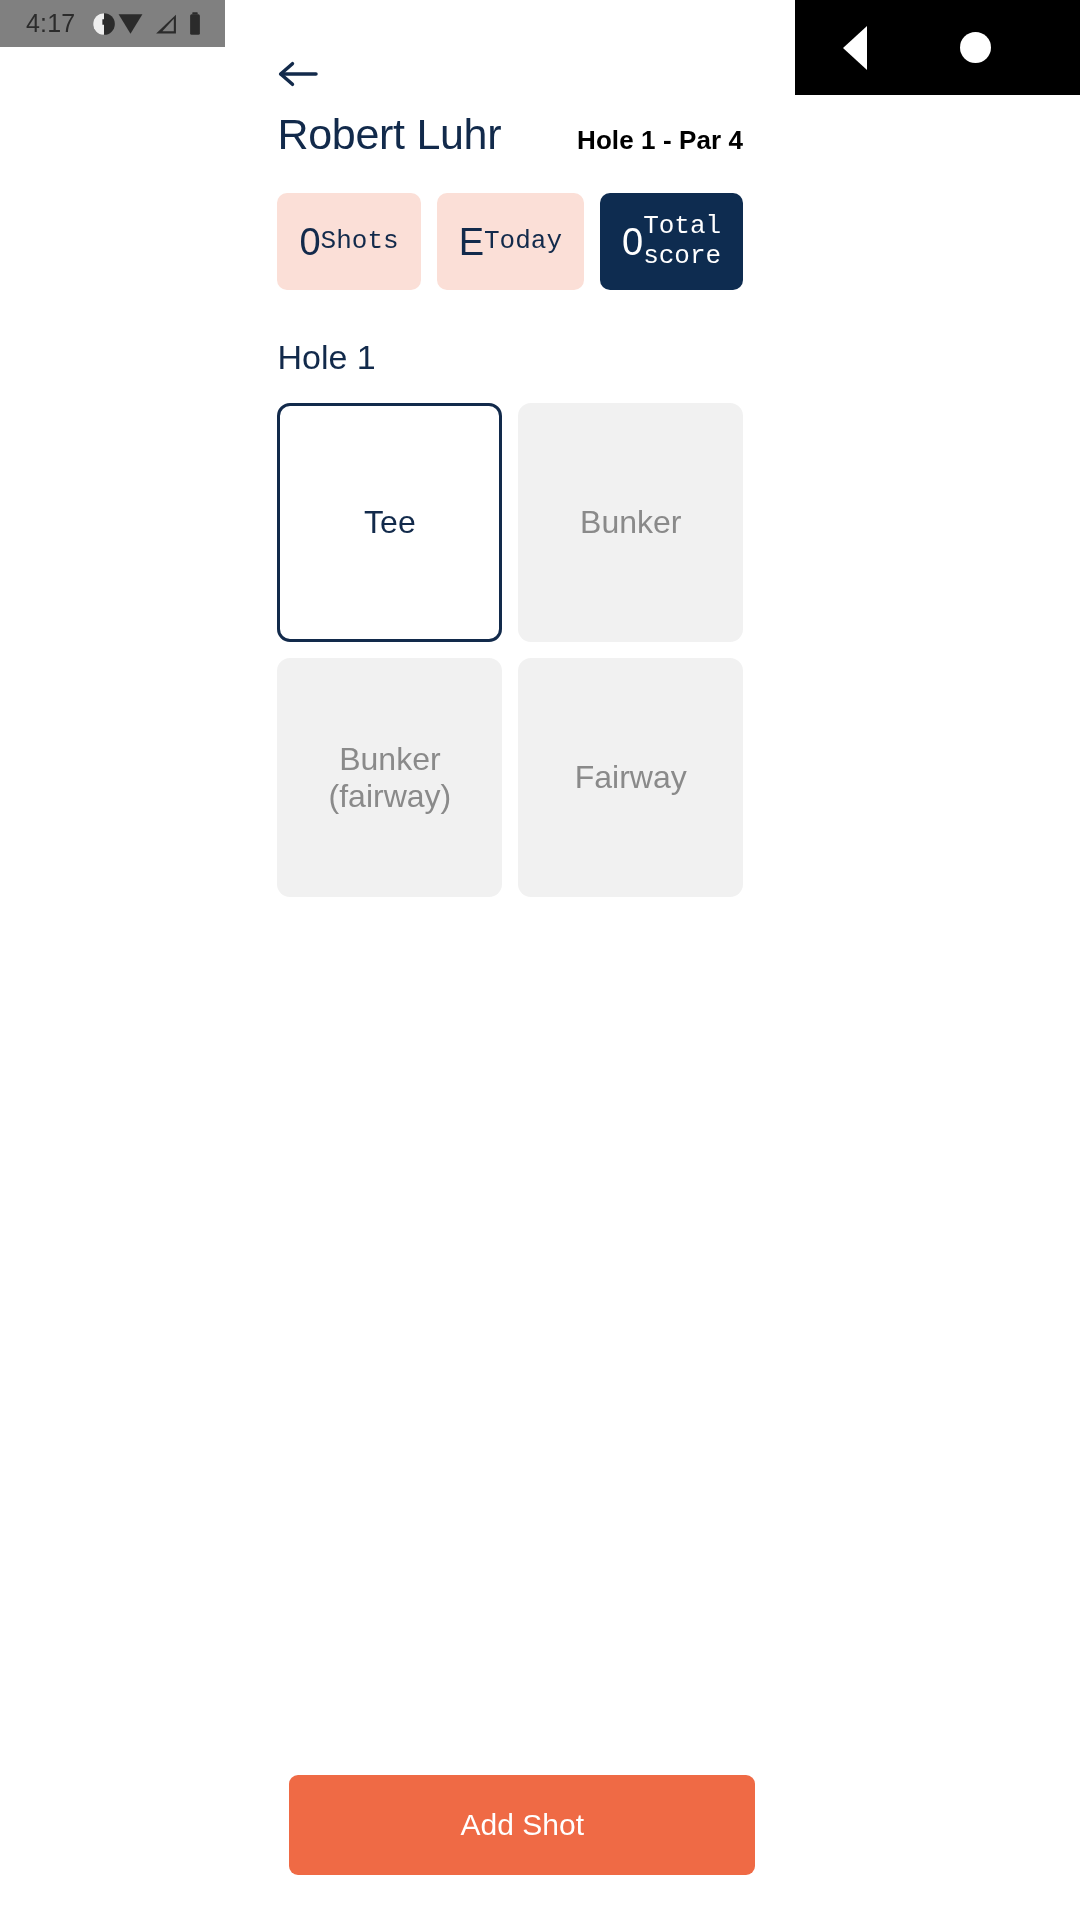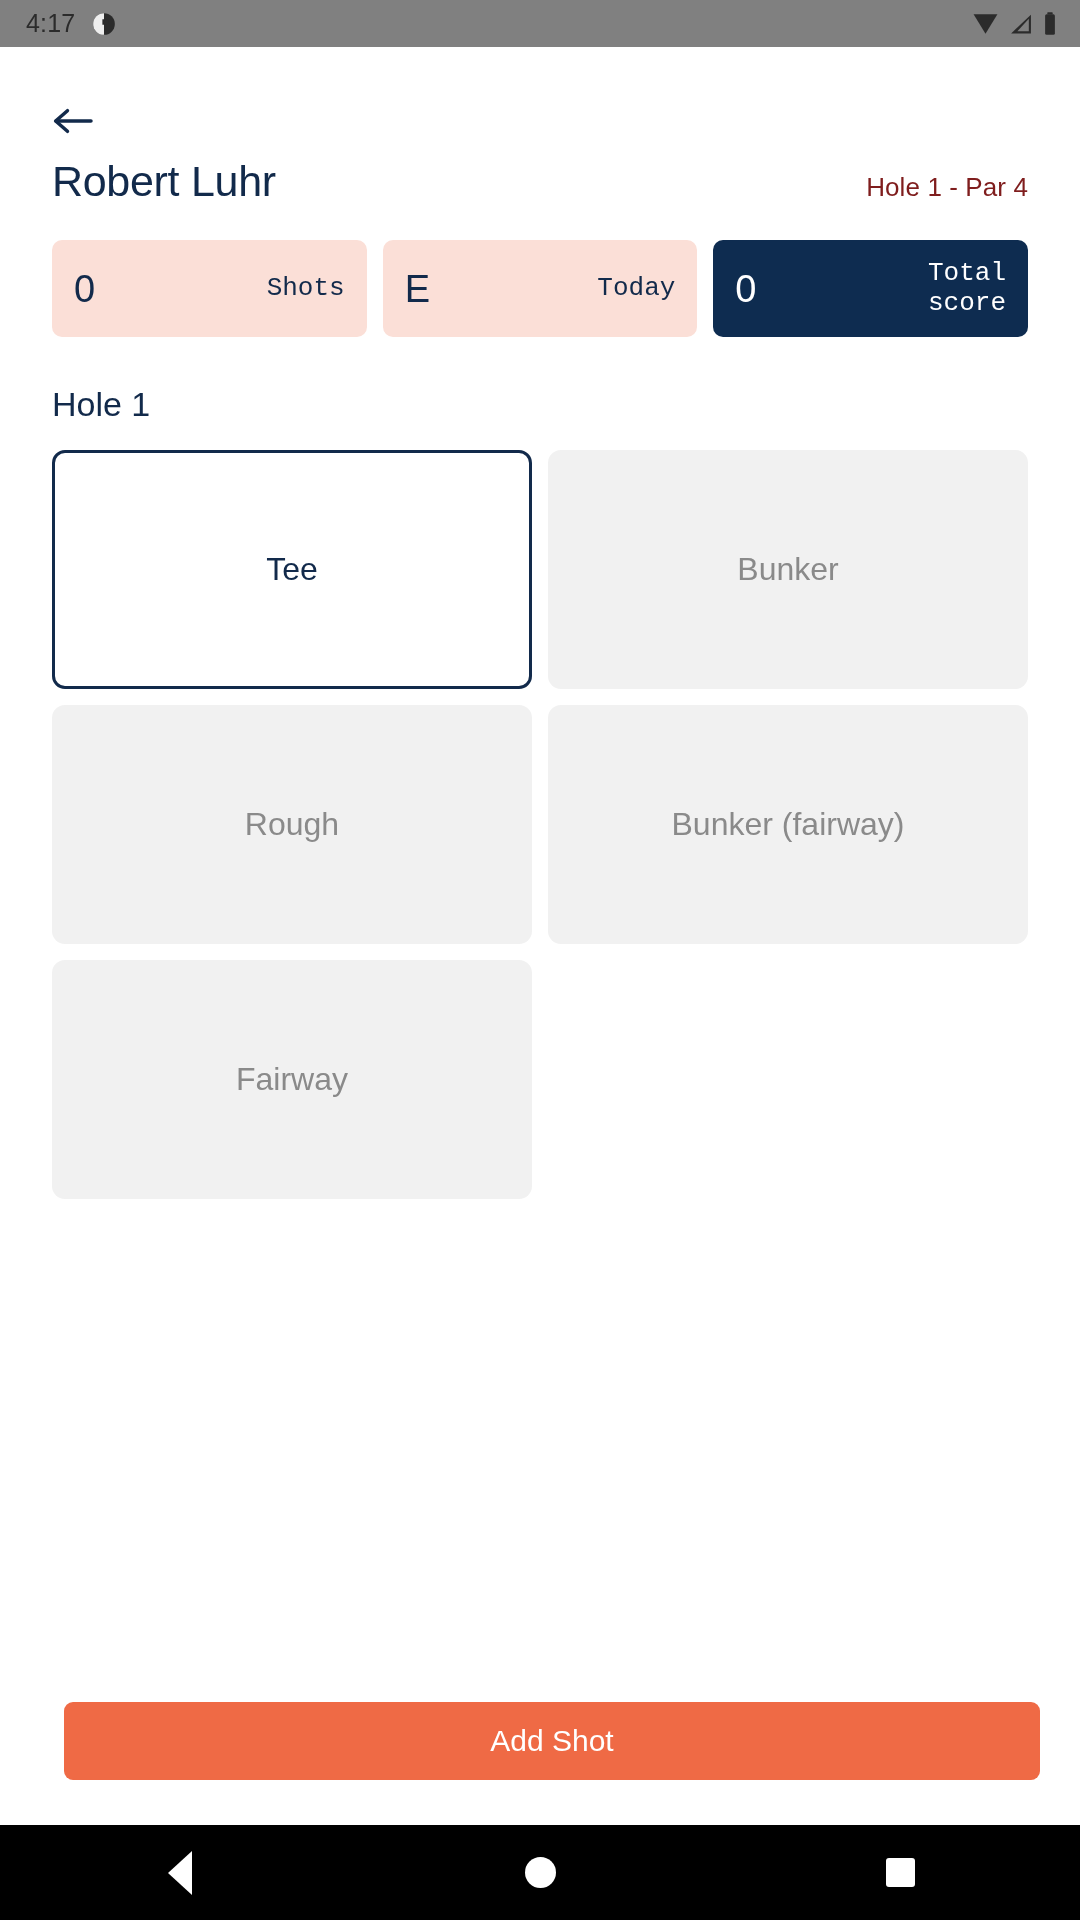--- a/index.html
+++ b/index.html
@@ -11,21 +11,21 @@
     font-family: "Liberation Sans", "DejaVu Sans", sans-serif;
     overflow: hidden;
   }
 
   .phone {
     position: relative;
     width: 1080px;
     height: 1920px;
     background: #ffffff;
     display: flex;
-    flex-direction: column;
+    flex-direction: row;
   }
 
   
   .status-bar {
     height: 47px;
     background: #808080;
     display: flex;
     align-items: center;
     padding: 0 22px 0 26px;
     flex: none;
@@ -78,23 +78,23 @@
     justify-content: space-between;
     padding-top: 14px;
   }
   .player-name {
     color: #122a4b;
     font-size: 43px;
     font-weight: 400;
     letter-spacing: -0.3px;
   }
   .hole-par {
-    color: #7f1d1d;
+    color: #000000;
     font-size: 26px;
-    font-weight: 400;
+    font-weight: 700;
     letter-spacing: 0.1px;
   }
 
   
   .stats-row {
     display: flex;
     gap: 16px;
     margin-top: 34px;
   }
   .stat-card {
@@ -162,21 +162,21 @@
     color: #122a4b;
     text-align: center;
   }
 
   
   .add-shot {
     position: absolute;
     left: 40px;
     right: 40px;
     bottom: 45px;
-    height: 78px;
+    height: 100px;
     background: #ef6a45;
     border: none;
     border-radius: 9px;
     color: #ffffff;
     font-size: 30px;
     font-family: "Liberation Sans", "DejaVu Sans", sans-serif;
     cursor: pointer;
     display: flex;
     align-items: center;
     justify-content: center;
@@ -287,21 +287,20 @@
         <span class="stat-value">0</span>
         <span class="stat-label">Total score</span>
       </div>
     </div>
 
     <div class="section-title">Hole 1</div>
 
     <div class="lie-grid">
       <div class="lie-card selected">Tee</div>
       <div class="lie-card">Bunker</div>
-      <div class="lie-card">Rough</div>
       <div class="lie-card">Bunker (fairway)</div>
       <div class="lie-card">Fairway</div>
     </div>
 
     <button class="add-shot">Add Shot</button>
 
   </div>
 
   <div class="nav-bar">
     <button class="nav-btn">

